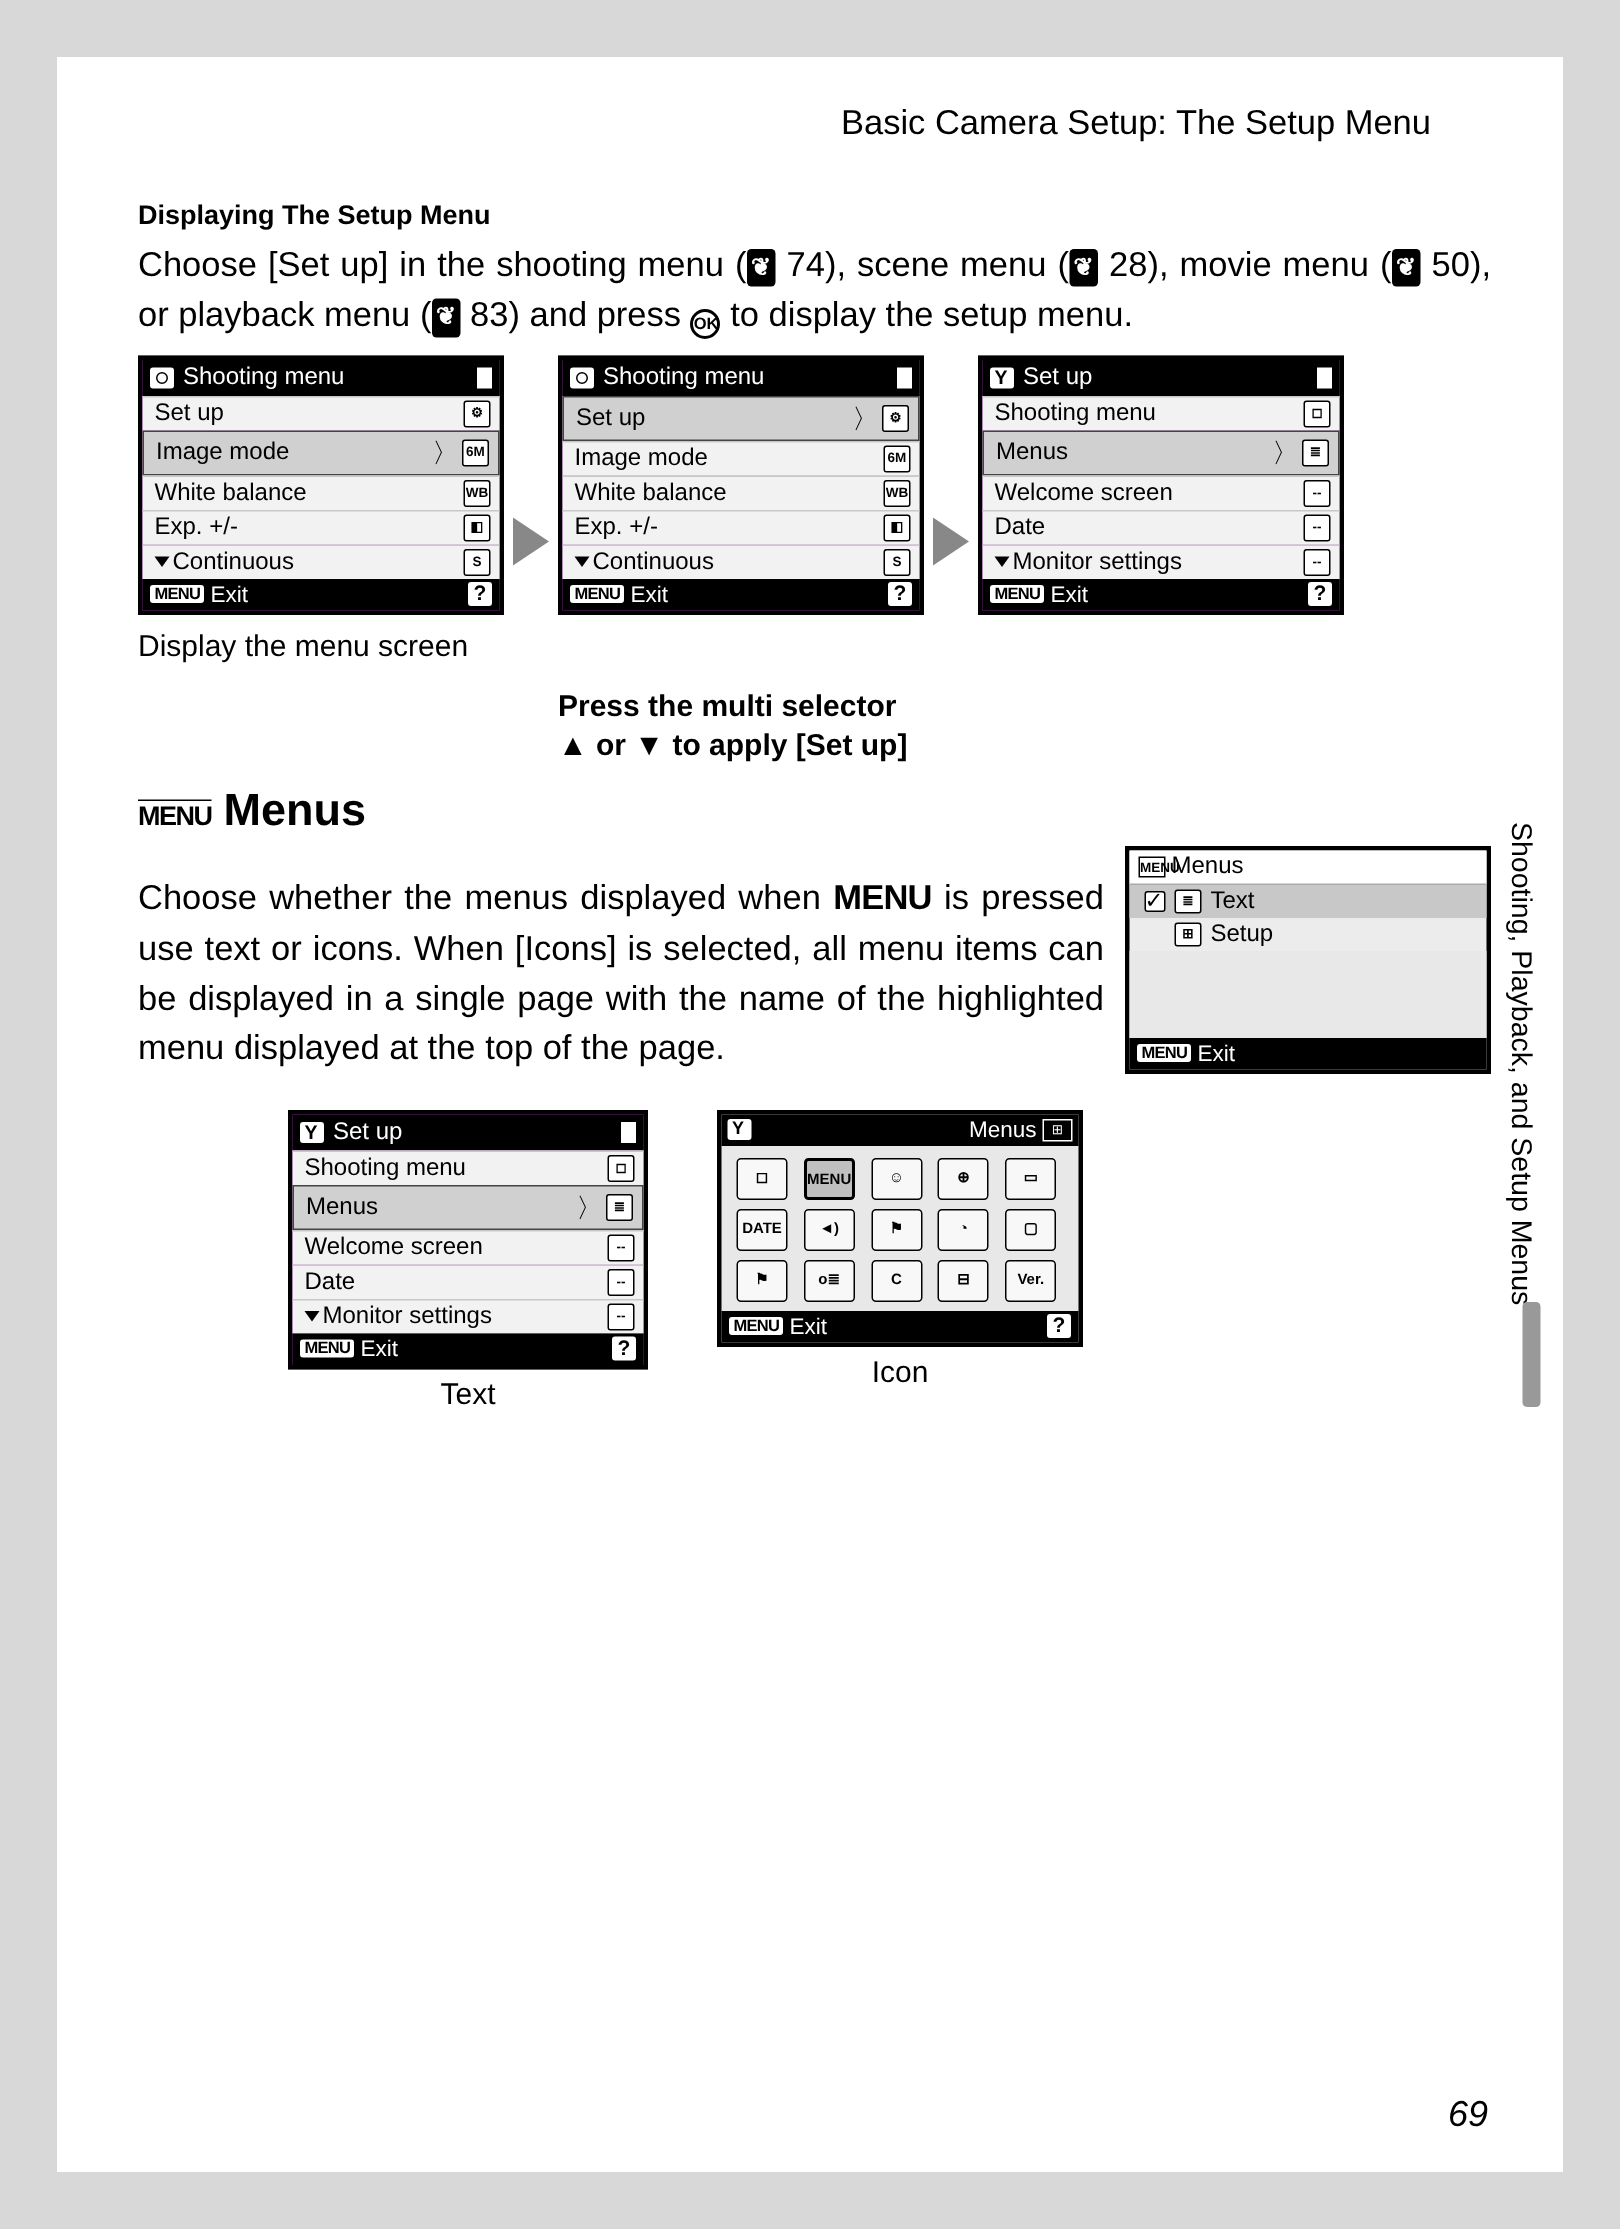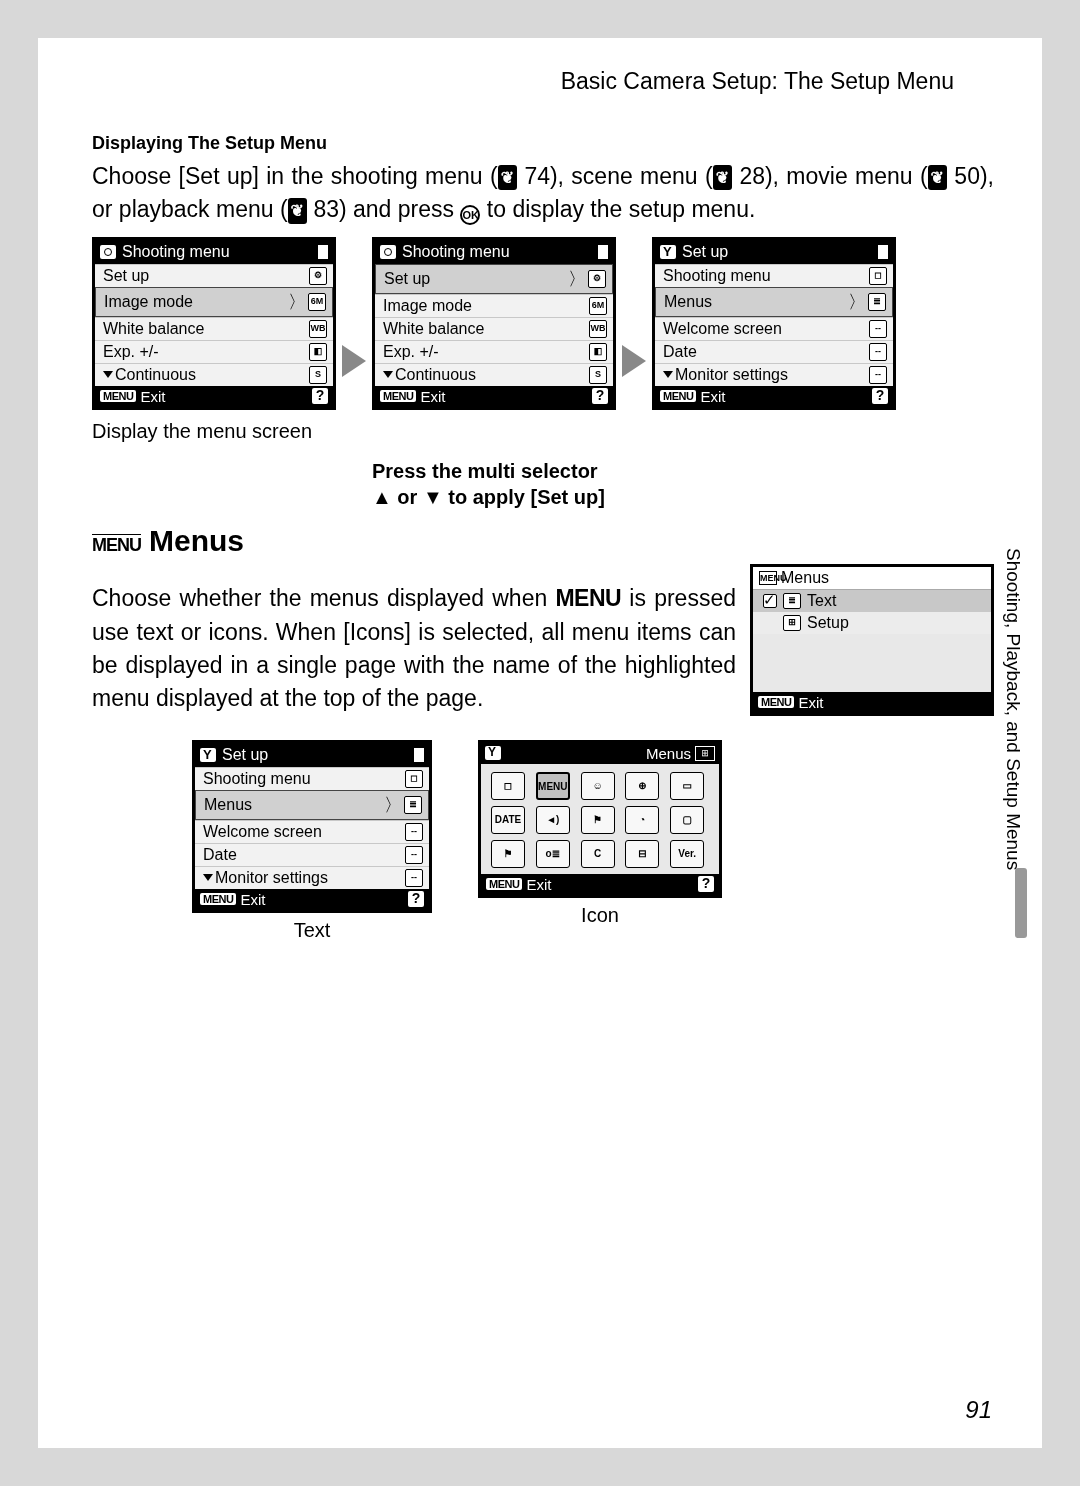--- a/index.html
+++ b/index.html
@@ -569,14 +569,14 @@
       </div>
     </div>
 
   </div>
 
   <div class="side-tab">
     <span>Shooting, Playback, and Setup Menus</span>
     <span class="bar"></span>
   </div>
 
-  <div class="page-num">91</div>
+  <div class="page-num">69</div>
 </div>
 
 </body></html>

